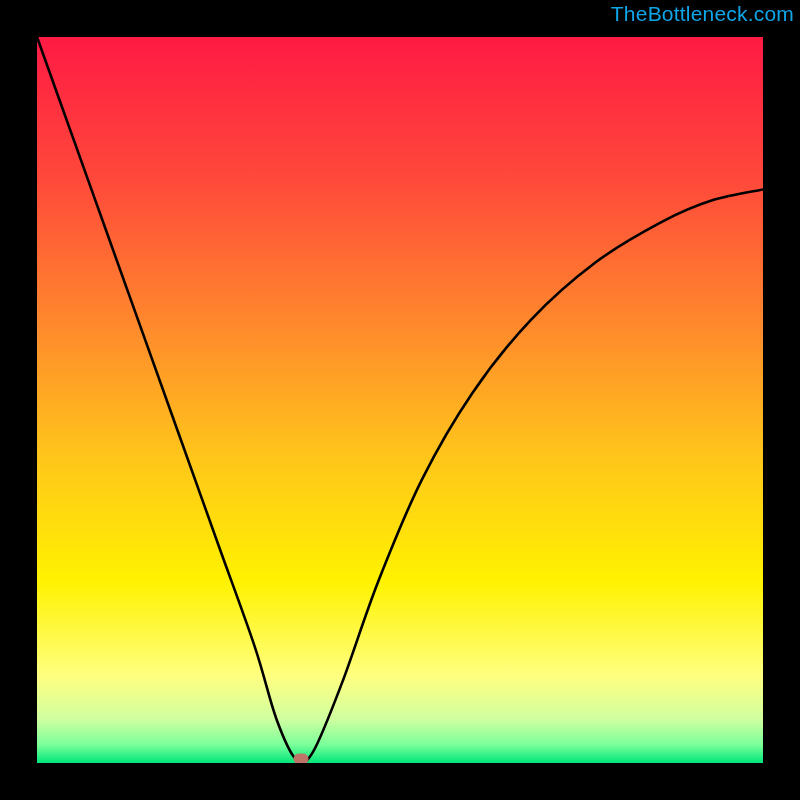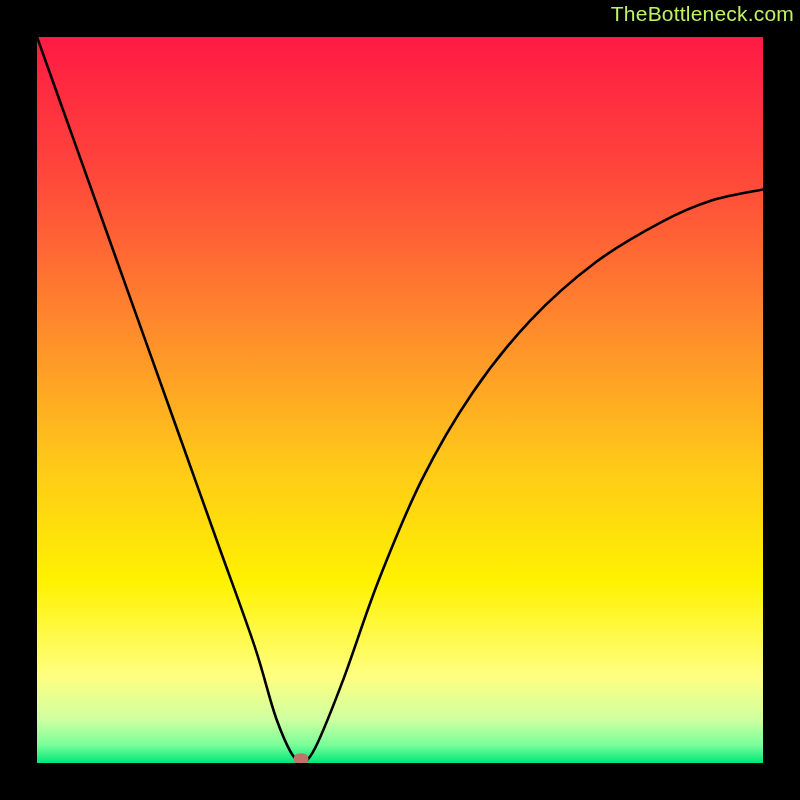--- a/index.html
+++ b/index.html
@@ -23,21 +23,21 @@
     left: 37px;
     top: 37px;
     width: 726px;
     height: 726px;
     overflow: hidden;
   }
   .watermark {
     position: absolute;
     top: 2px;
     right: 6px;
-    color: #bef264;
+    color: #0ea5e9;
     font-family: "Helvetica Neue", Arial, sans-serif;
     font-size: 21px;
     font-weight: 500;
     letter-spacing: 0.2px;
   }
   .marker {
     position: absolute;
     width: 15px;
     height: 11px;
     border-radius: 6px;

